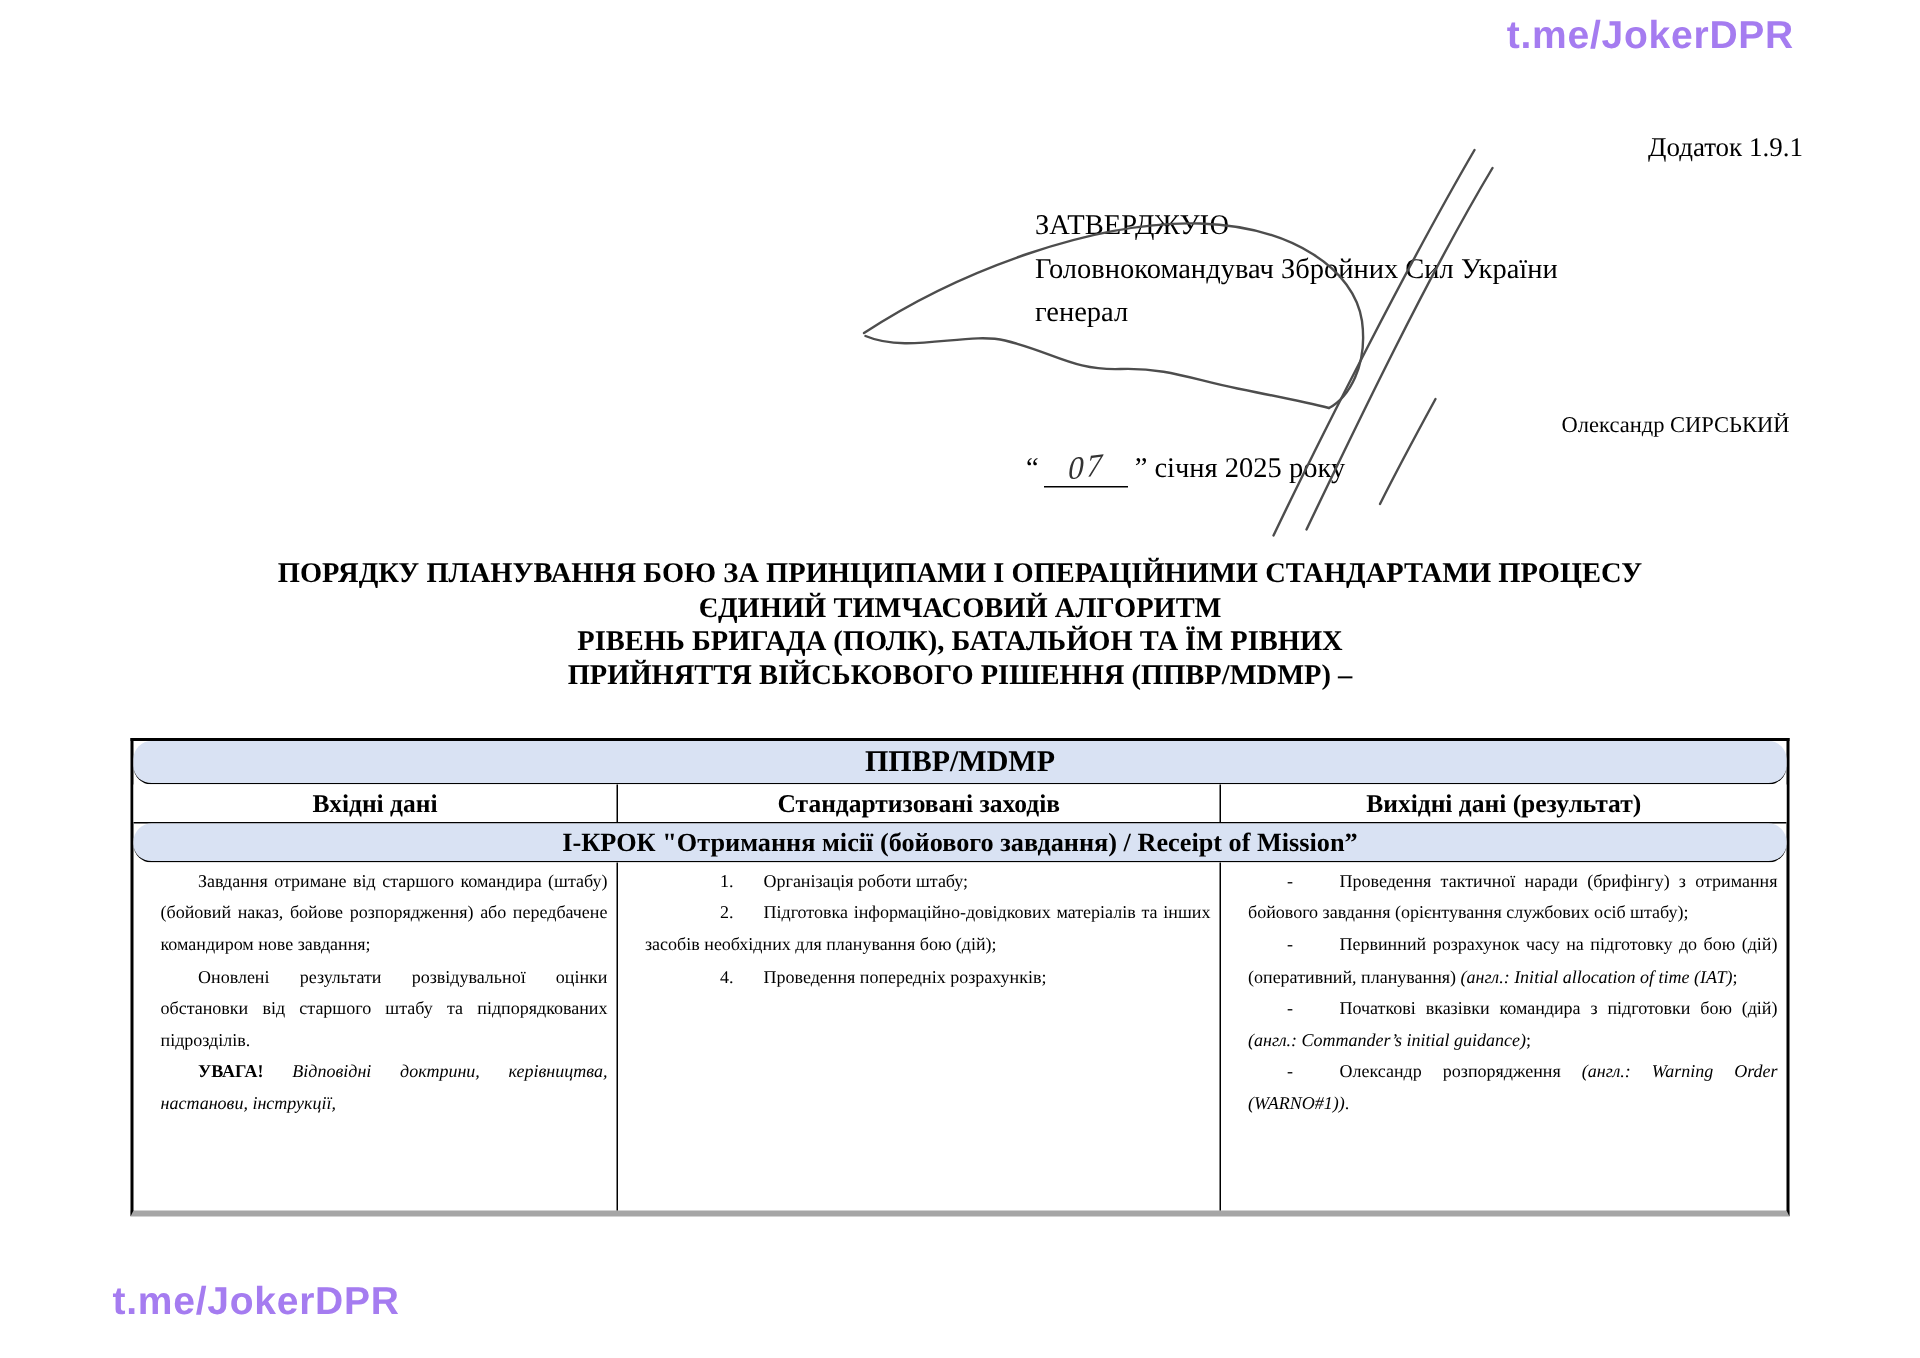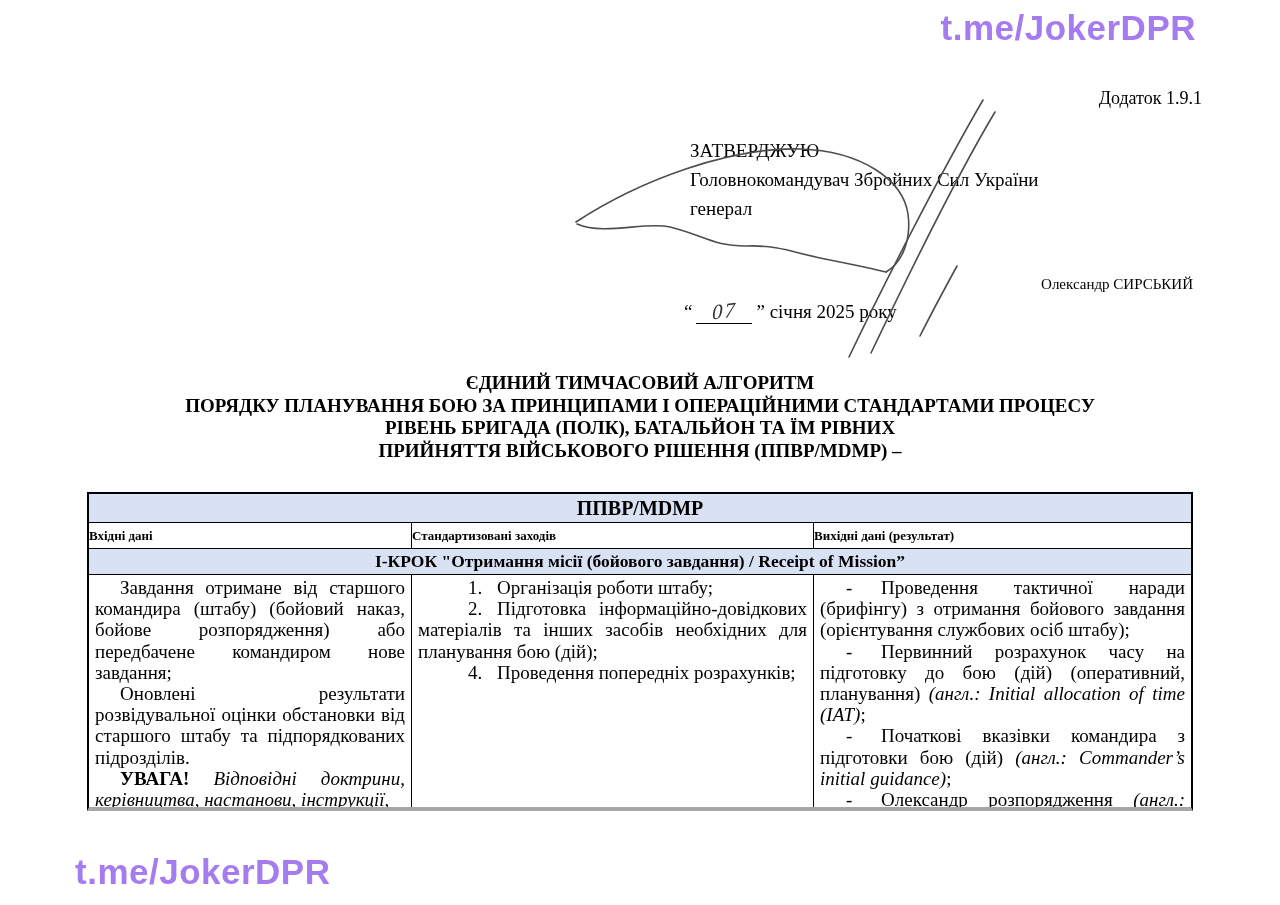--- a/index.html
+++ b/index.html
@@ -3,21 +3,21 @@
 <meta charset="utf-8">
 <style>
   html,body{margin:0;padding:0;background:#ffffff;}
   .page{
     position:relative;width:1280px;height:905px;background:#ffffff;
     font-family:"Liberation Serif",serif;color:#000;overflow:hidden;
   }
   
   .watermark{
     position:absolute;font-family:"Liberation Sans",sans-serif;
-    font-weight:bold;font-size:35px;letter-spacing:0.5px;
+    font-weight:bold;font-size:26px;letter-spacing:0.5px;
   }
   .wm-top{top:8px;right:84px;}
   .wm-bottom{top:852px;left:75px;}
   
   .appendix{position:absolute;top:88px;right:78px;font-size:18px;}
   
   .approval{position:absolute;left:690px;top:136px;font-size:19px;line-height:29px;white-space:nowrap;}
   .name{position:absolute;top:276px;right:87px;font-size:15px;white-space:nowrap;}
   .dateline{position:absolute;left:684px;top:300px;font-size:19px;white-space:nowrap;}
   .date-blank{
@@ -39,42 +39,42 @@
   .tbl{
     position:absolute;left:87px;top:492px;width:1102px;
     border:2px solid #000;border-bottom:4px solid #a6a6a6;background:#fff;
   }
   .tbl-head{
     height:28px;line-height:28px;text-align:center;font-weight:bold;font-size:20px;
     border-bottom:1px solid #000;
   }
   .tbl-cols{display:grid;grid-template-columns:322px 402px 378px;border-bottom:1px solid #000;background:#fff;}
   .tbl-col{
-    height:25px;line-height:25px;font-weight:bold;font-size:13px;
+    height:25px;line-height:25px;text-align:center;font-weight:bold;font-size:17px;
     border-left:1px solid #000;
   }
   .tbl-col:first-child{border-left:none;}
   .tbl-section{
     height:25px;line-height:25px;text-align:center;font-weight:bold;font-size:17.5px;
     border-bottom:1px solid #000;
   }
   .tbl-body{display:grid;grid-template-columns:322px 402px 378px;}
   .cell{
-    border-left:1px solid #000;padding:2px 6px 4px 6px;
-    font-size:19px;line-height:21.2px;text-align:justify;height:226px;overflow:hidden;
+    border-left:1px solid #000;padding:2px 6px 4px 18px;
+    font-size:12px;line-height:21.2px;text-align:justify;height:226px;overflow:hidden;
   }
   .cell:first-child{border-left:none;}
   .cell p{margin:0;text-indent:25px;}
   .out p{text-indent:13px;}
   .marker{display:inline-block;}
   .proc .marker{width:54px;}
   .out .marker{width:48px;}
   .b{font-weight:bold;}
   .i{font-style:italic;}
-  .bg-accent{background:#d9e2f3;}
+  .bg-accent{background:#d9e2f3;border-radius:12px;}
 </style>
 </head>
 <body>
 
 <div class="page">
 
   <div class="watermark wm-top" style="color: rgb(165, 124, 240);">t.me/JokerDPR</div>
   <div class="watermark wm-bottom" style="color: rgb(165, 124, 240);">t.me/JokerDPR</div>
 
   <div class="appendix">Додаток 1.9.1</div>
@@ -91,22 +91,22 @@
 
   <svg class="sig-svg" viewBox="0 0 1280 905" fill="none" stroke="#4d4d4d" stroke-width="1.6" stroke-linecap="round">
     <path d="M576,222 C640,180 730,147 800,149 C862,151 903,180 908,214 C912,244 899,265 886,272"></path>
     <path d="M577,224 C605,236 645,221 670,227 C703,235 715,247 747,246 C778,245 795,253 825,259 C855,265 874,269 886,272"></path>
     <path d="M849,357 C882,288 941,172 983,100"></path>
     <path d="M871,353 C903,286 953,182 995,112"></path>
     <path d="M920,336 C932,312 945,288 957,266"></path>
   </svg>
 
   <div class="doc-title">
+    <div>ПОРЯДКУ ПЛАНУВАННЯ БОЮ ЗА ПРИНЦИПАМИ І ОПЕРАЦІЙНИМИ СТАНДАРТАМИ ПРОЦЕСУ</div>
     <div>ЄДИНИЙ ТИМЧАСОВИЙ АЛГОРИТМ</div>
-    <div>ПОРЯДКУ ПЛАНУВАННЯ БОЮ ЗА ПРИНЦИПАМИ І ОПЕРАЦІЙНИМИ СТАНДАРТАМИ ПРОЦЕСУ</div>
     <div>РІВЕНЬ БРИГАДА (ПОЛК), БАТАЛЬЙОН ТА ЇМ РІВНИХ</div>
     <div>ПРИЙНЯТТЯ ВІЙСЬКОВОГО РІШЕННЯ (ППВР/MDMP) –</div>
   </div>
 
   <div class="tbl">
     <div class="tbl-head bg-accent" style="background: rgb(217, 226, 243);">ППВР/MDMP</div>
     <div class="tbl-cols">
       <div class="tbl-col">Вхідні дані</div>
       <div class="tbl-col">Стандартизовані заходів</div>
       <div class="tbl-col">Вихідні дані (результат)</div>

